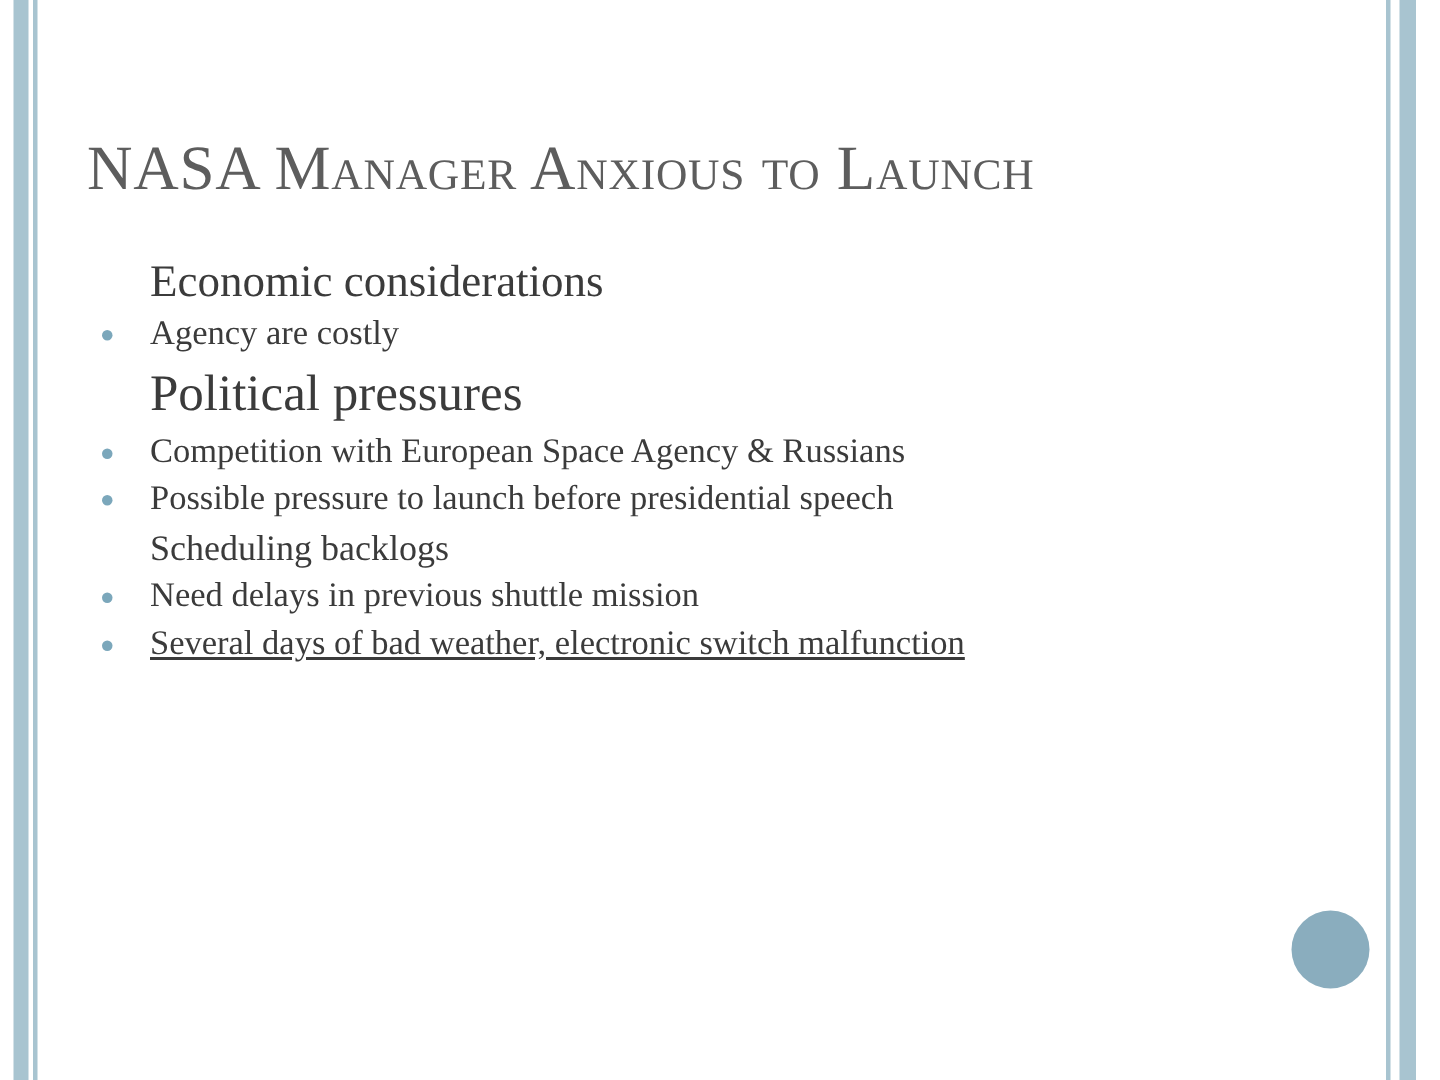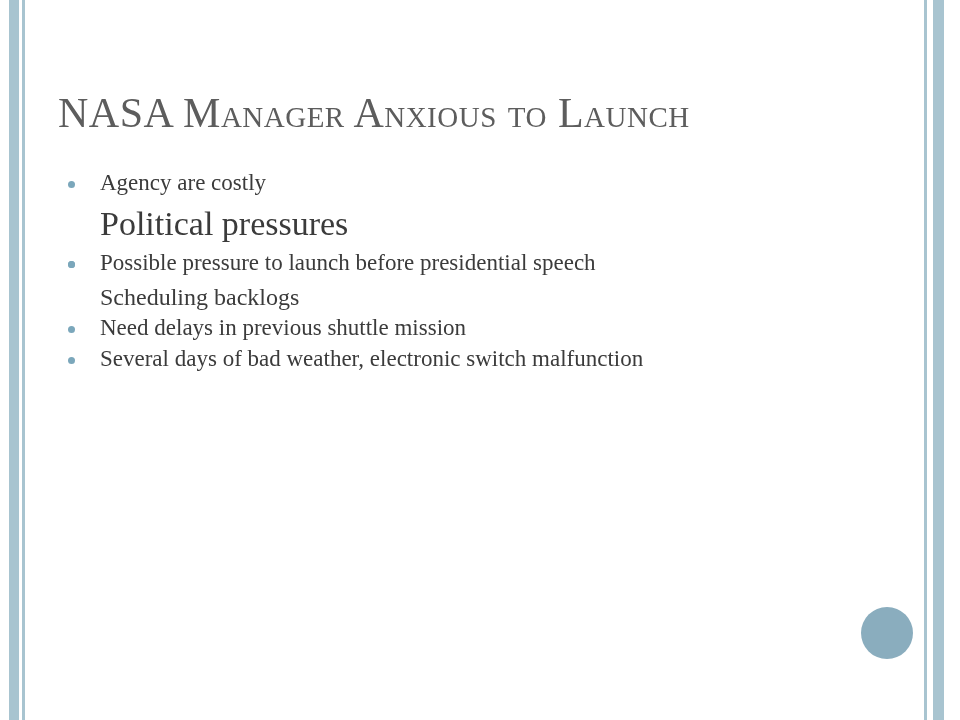--- a/index.html
+++ b/index.html
@@ -161,55 +161,60 @@
   <div class="right-bar-outer"></div>
 
   <div class="deco-circle"></div>
 
   <h1 class="slide-title">NASA Manager Anxious to Launch</h1>
 
   <div class="content">
     <ul class="lvl1">
 
       <li class="group">
+        <div class="l1" style="position:relative;padding-left:42px;font-size:30px;color:#3b3b3b;line-height:1.30;">
+          <span class="bullet-ring"></span>
+          <span>Economic considerations</span>
+        </div>
         <ul class="lvl2 sublist">
           <li class="l2">
             <span class="bullet-dot"></span>
             <span>Agency are costly</span>
           </li>
         </ul>
       </li>
 
       <li class="group">
         <div class="l1" style="position:relative;padding-left:42px;font-size:34px;color:#3b3b3b;line-height:1.30;">
           <span class="bullet-ring"></span>
           <span>Political pressures</span>
         </div>
         <ul class="lvl2 sublist">
           <li class="l2">
             <span class="bullet-dot"></span>
+            <span>Competition with European Space Agency &amp; Russians</span>
           </li>
           <li class="l2">
             <span class="bullet-dot"></span>
             <span>Possible pressure to launch before presidential speech</span>
           </li>
         </ul>
       </li>
 
       <li class="group">
         <div class="l1" style="position:relative;padding-left:42px;font-size:24px;color:#3b3b3b;line-height:1.30;">
           <span class="bullet-ring"></span>
           <span>Scheduling backlogs</span>
         </div>
         <ul class="lvl2 sublist">
           <li class="l2">
             <span class="bullet-dot"></span>
             <span>Need delays in previous shuttle mission</span>
           </li>
-          <li class="l2" style="width:660px;">
+          <li class="l2" style="width:660px;text-decoration:underline;">
             <span class="bullet-dot"></span>
             <span>Several days of bad weather, electronic switch malfunction</span>
           </li>
         </ul>
       </li>
 
     </ul>
   </div>
 
 </div>

